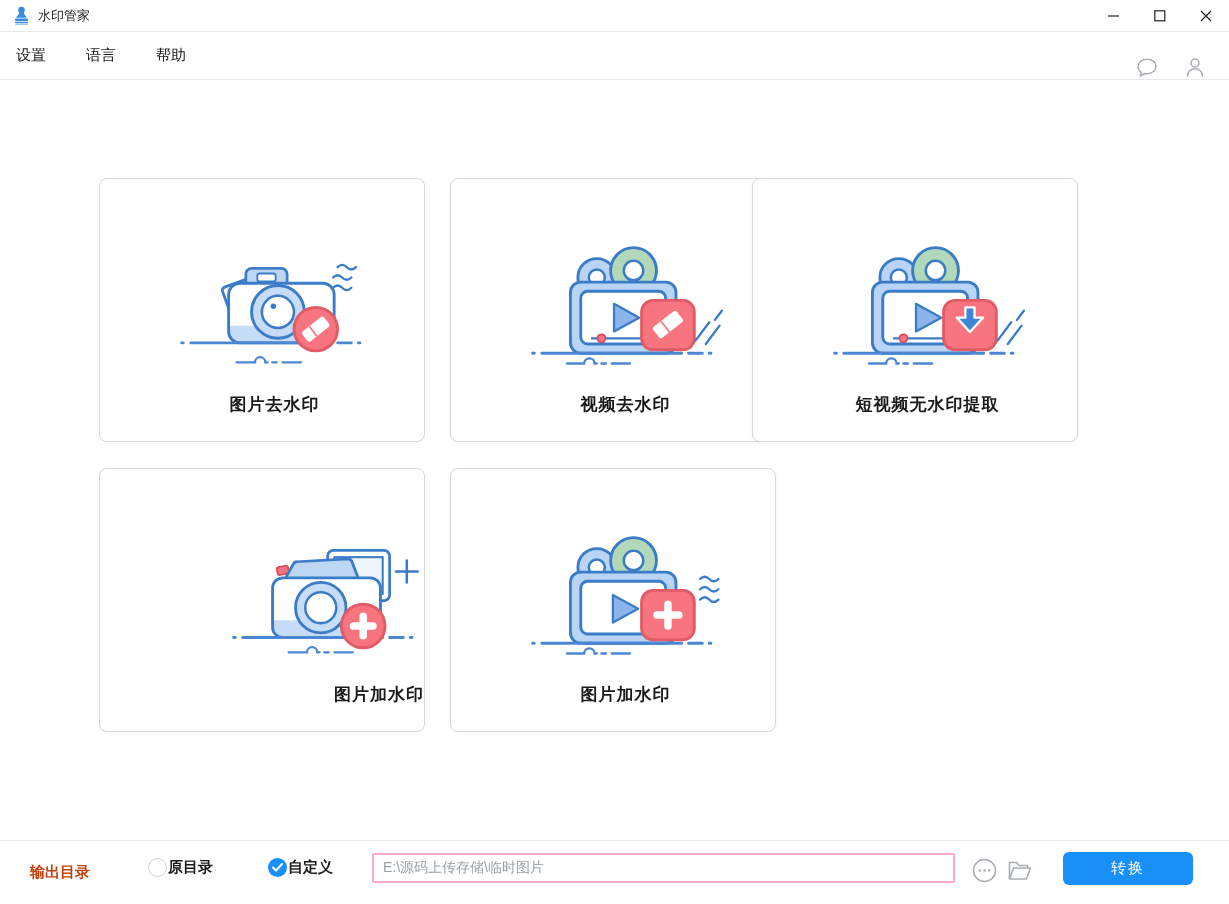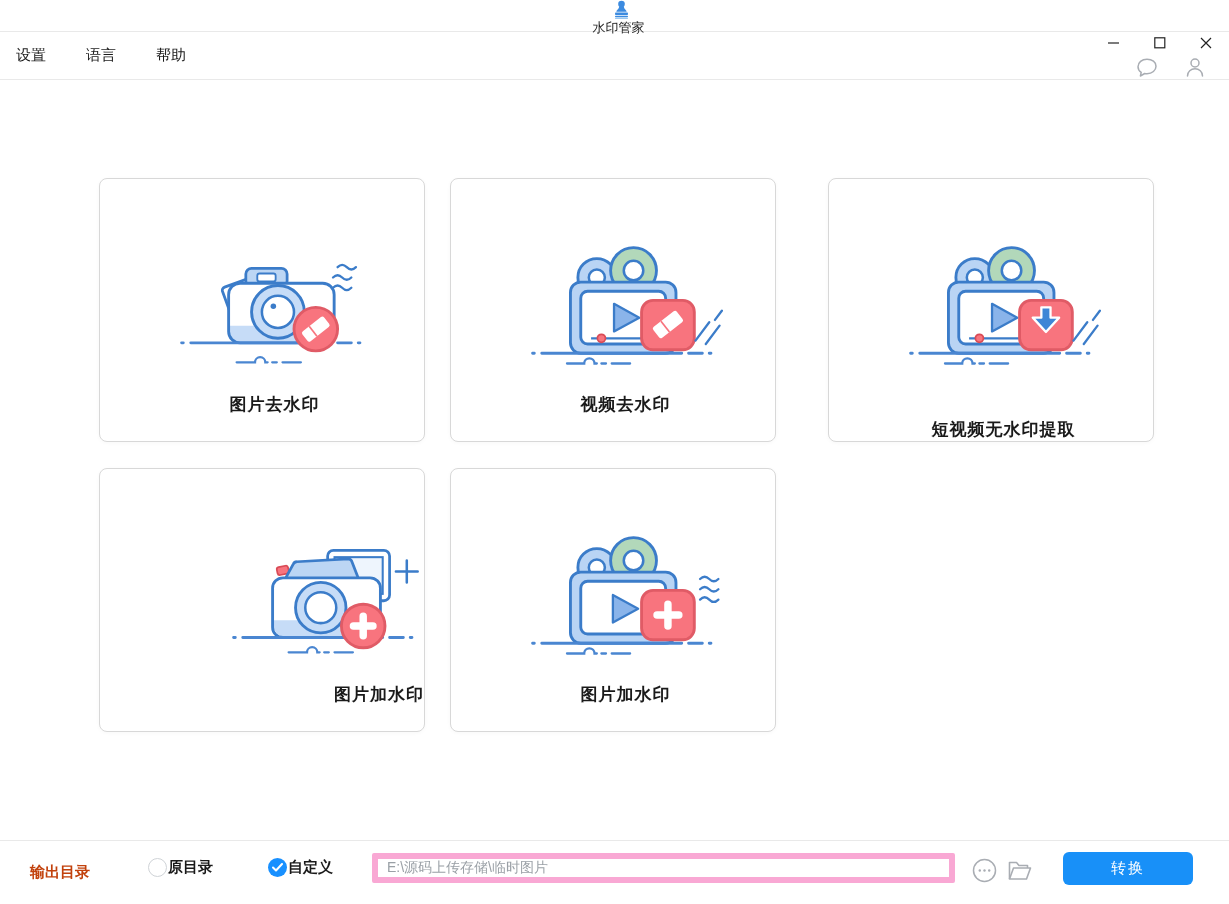--- a/index.html
+++ b/index.html
@@ -4,21 +4,21 @@
 <style>
   * { margin:0; padding:0; box-sizing:border-box; }
   html,body { width:1229px; height:904px; }
   body {
     font-family:"Liberation Sans","DejaVu Sans",sans-serif;
     background:#ffffff; color:#333; position:relative; overflow:hidden;
   }
   
   .titlebar {
     height:32px; display:flex; align-items:center;
-    border-bottom:1px solid #e9e9e9; background:#fff;flex-direction:column;
+    border-bottom:1px solid #e9e9e9; background:#fff;
   }
   .app-logo { margin-left:13px; display:flex; align-items:center; }
   .app-title { margin-left:8px; font-size:13px; color:#1a1a1a; }
   .win-controls { margin-left:auto; display:flex; height:100%; }
   .win-btn {
     width:46px; height:100%; display:flex; align-items:center; justify-content:center;
     background:transparent; border:none; cursor:pointer; color:#222;
   }
   
   .menubar {
@@ -37,21 +37,21 @@
     position:absolute; width:326px; height:264px; background:#fff;
     border:1px solid #d8d8d8; border-radius:8px; cursor:pointer;
     display:flex; flex-direction:column; align-items:center;
     box-shadow:0 1px 4px rgba(0,0,0,0.03);
     padding-left:25px;
   }
   .card .icon-wrap { margin-top:52px; height:140px; display:flex; align-items:center; justify-content:center; }
   .card .card-label { margin-top:22px; font-size:17px; font-weight:bold; color:#1a1a1a; letter-spacing:1px; }
   #card-0 { left:99px;  top:178px; }
   #card-1 { left:450px; top:178px; }
-  #card-2 { left:828px; top:178px;justify-content:space-between; }
+  #card-2 { left:752px; top:178px; }
   #card-3 { left:99px;  top:468px;align-items:flex-end; }
   #card-4 { left:450px; top:468px; }
   
   .footer {
     position:absolute; left:0; bottom:0; width:1229px; height:64px;
     border-top:1px solid #e9e9e9; background:#fff;
   }
   .footer-label { position:absolute; left:30px; top:22px; font-size:15px; font-weight:bold; color:#c2410c; }
   .opt { position:absolute; top:17px; display:flex; align-items:center; gap:1px; background:none; border:none; cursor:pointer; font-family:inherit; }
   .opt-original { left:148px; }
@@ -60,21 +60,21 @@
   .radio-circle {
     width:19px; height:19px; border-radius:50%;
     border:1px solid #cfd3d7; background:#fff; display:inline-block;
   }
   .check-circle {
     width:19px; height:19px; border-radius:50%; background:#1890ff;
     display:flex; align-items:center; justify-content:center;
   }
   .path-input {
     position:absolute; left:372px; top:12px; width:583px; height:30px;
-    border:6px solid #f9a8d4; border-radius:2px; padding:0 9px;
+    border:2px solid #f9a8d4; border-radius:2px; padding:0 9px;
     font-size:14px; color:#9aa0a6; font-family:inherit; outline:none; background:#fff;
   }
   .footer-icon-btn { position:absolute; top:17px; background:none; border:none; cursor:pointer; padding:0; display:flex; }
   .btn-more { left:972px; }
   .btn-folder { left:1006px; }
   .convert-btn {
     position:absolute; left:1063px; top:11px; width:130px; height:33px;
     background:#1890f8; color:#fff; border:none; border-radius:6px;
     font-size:15px; cursor:pointer; font-family:inherit; letter-spacing:2px;
   }

